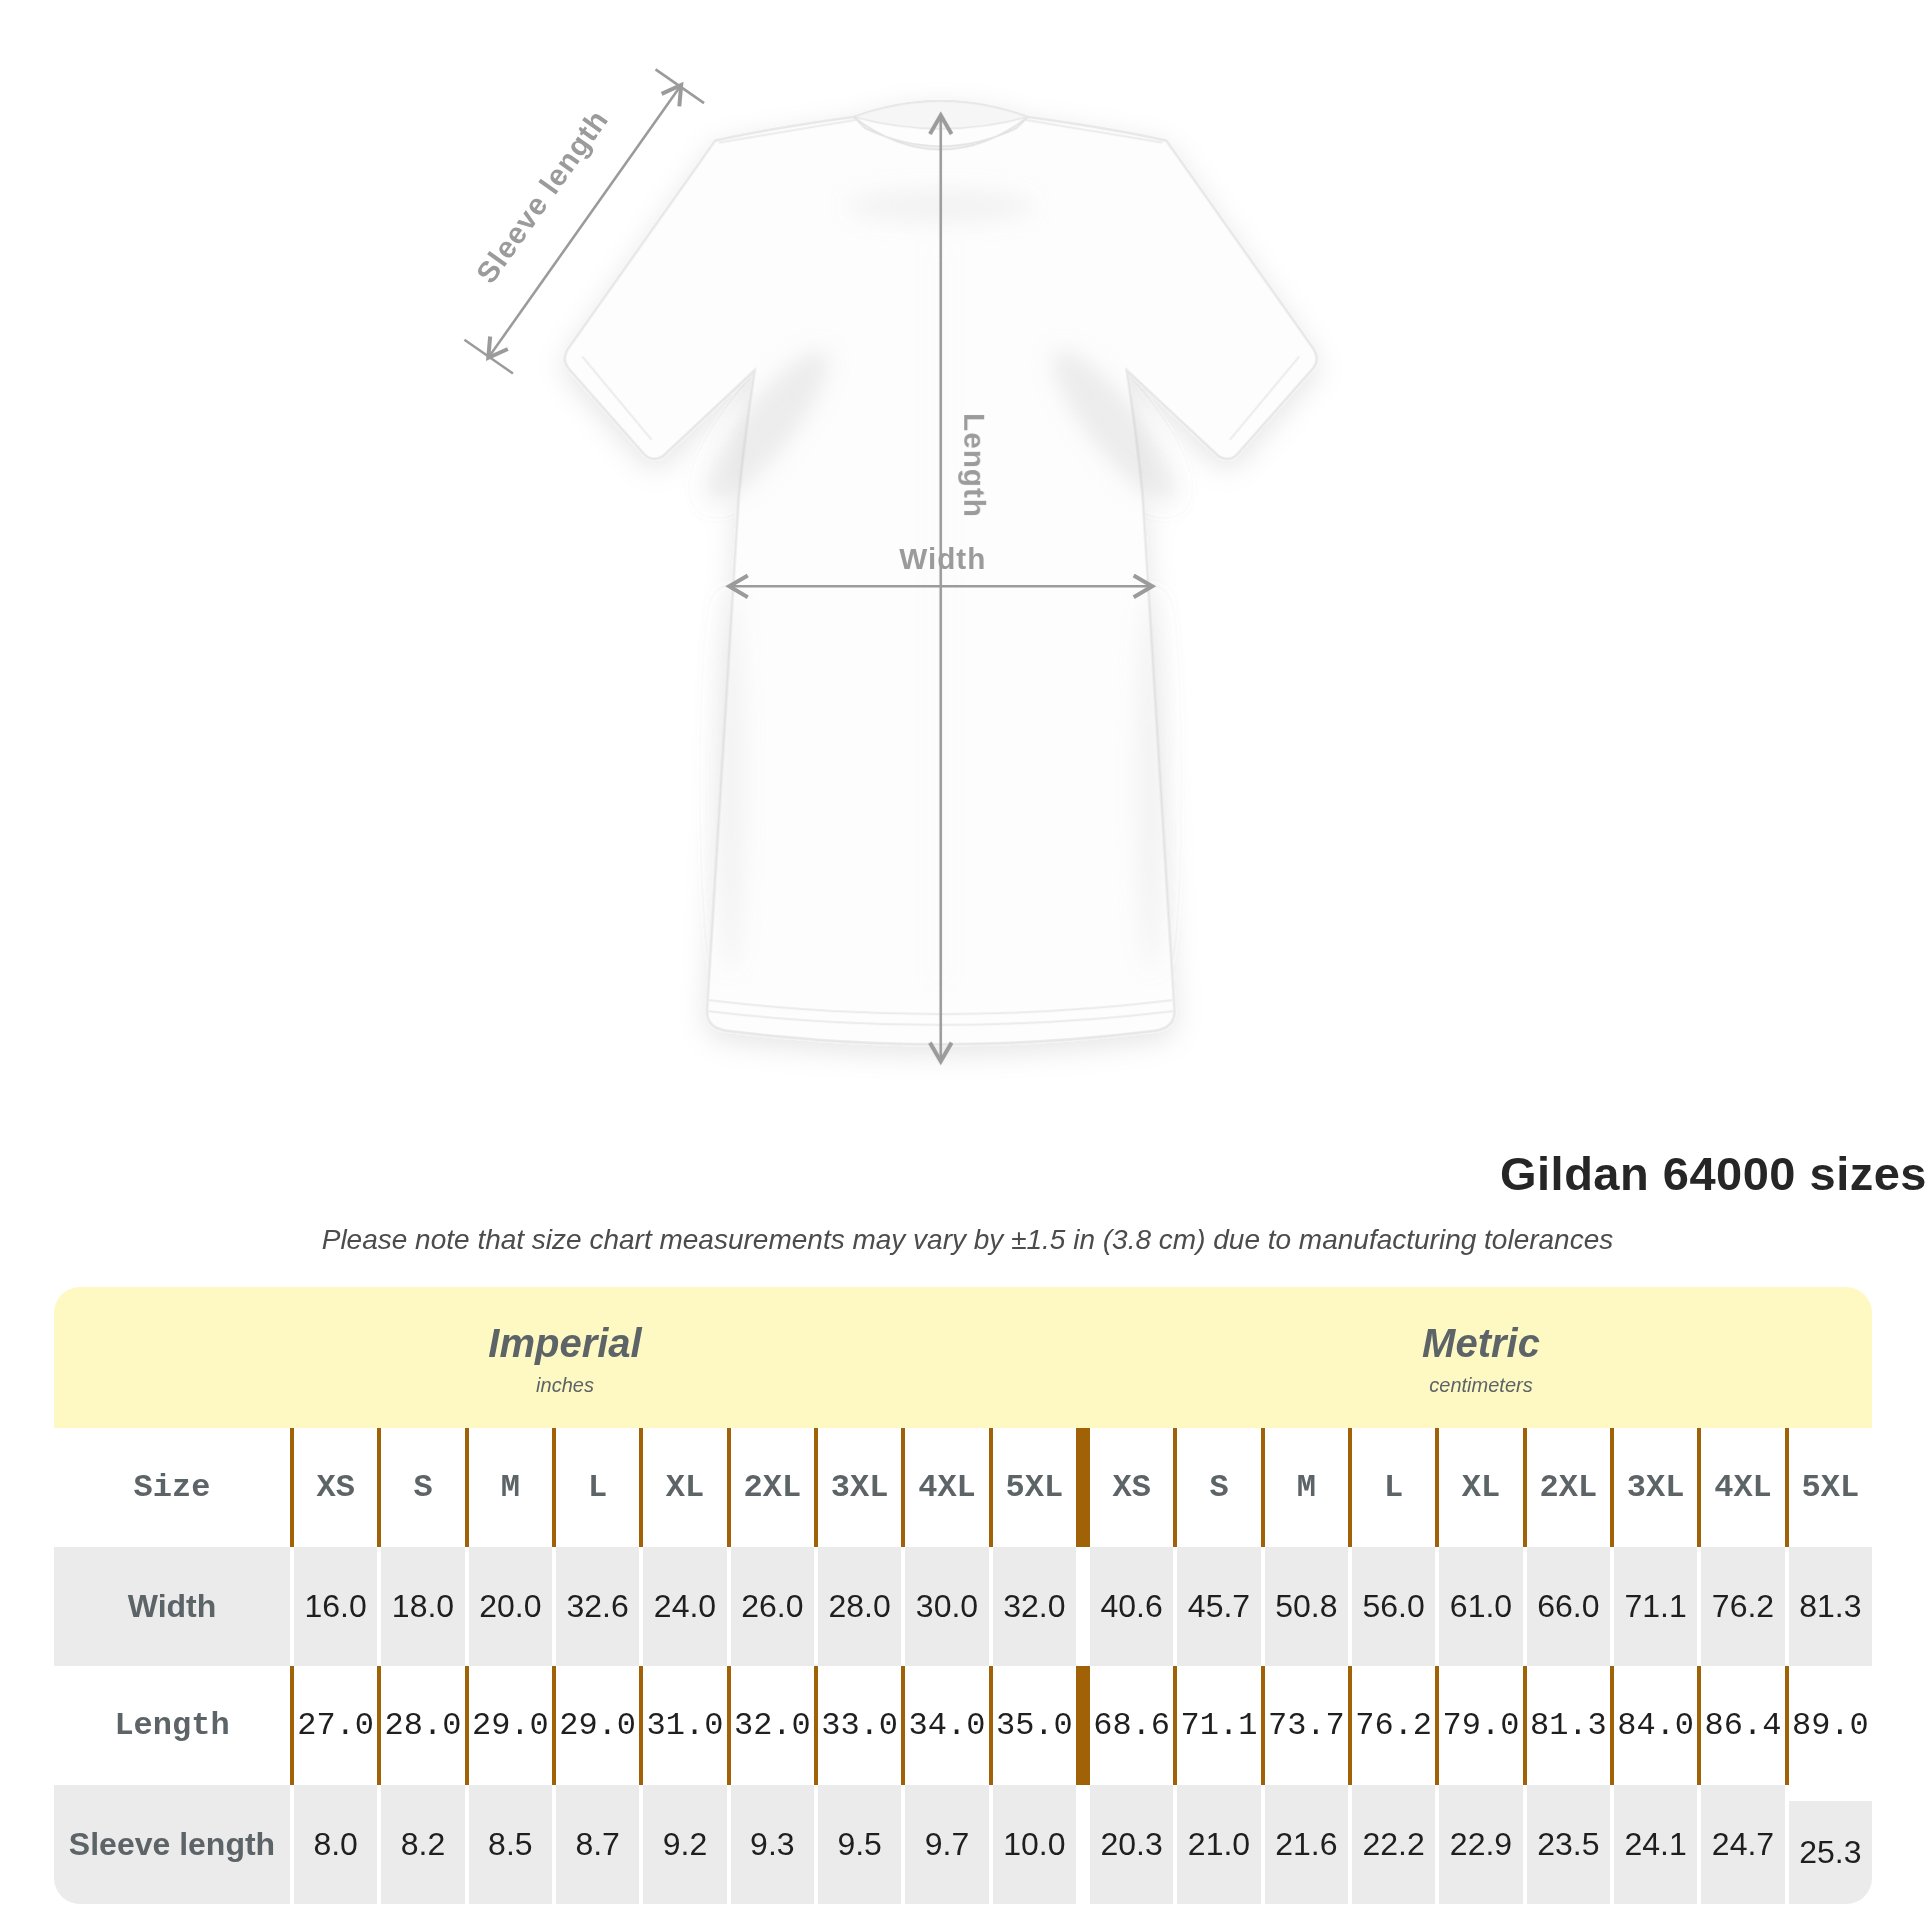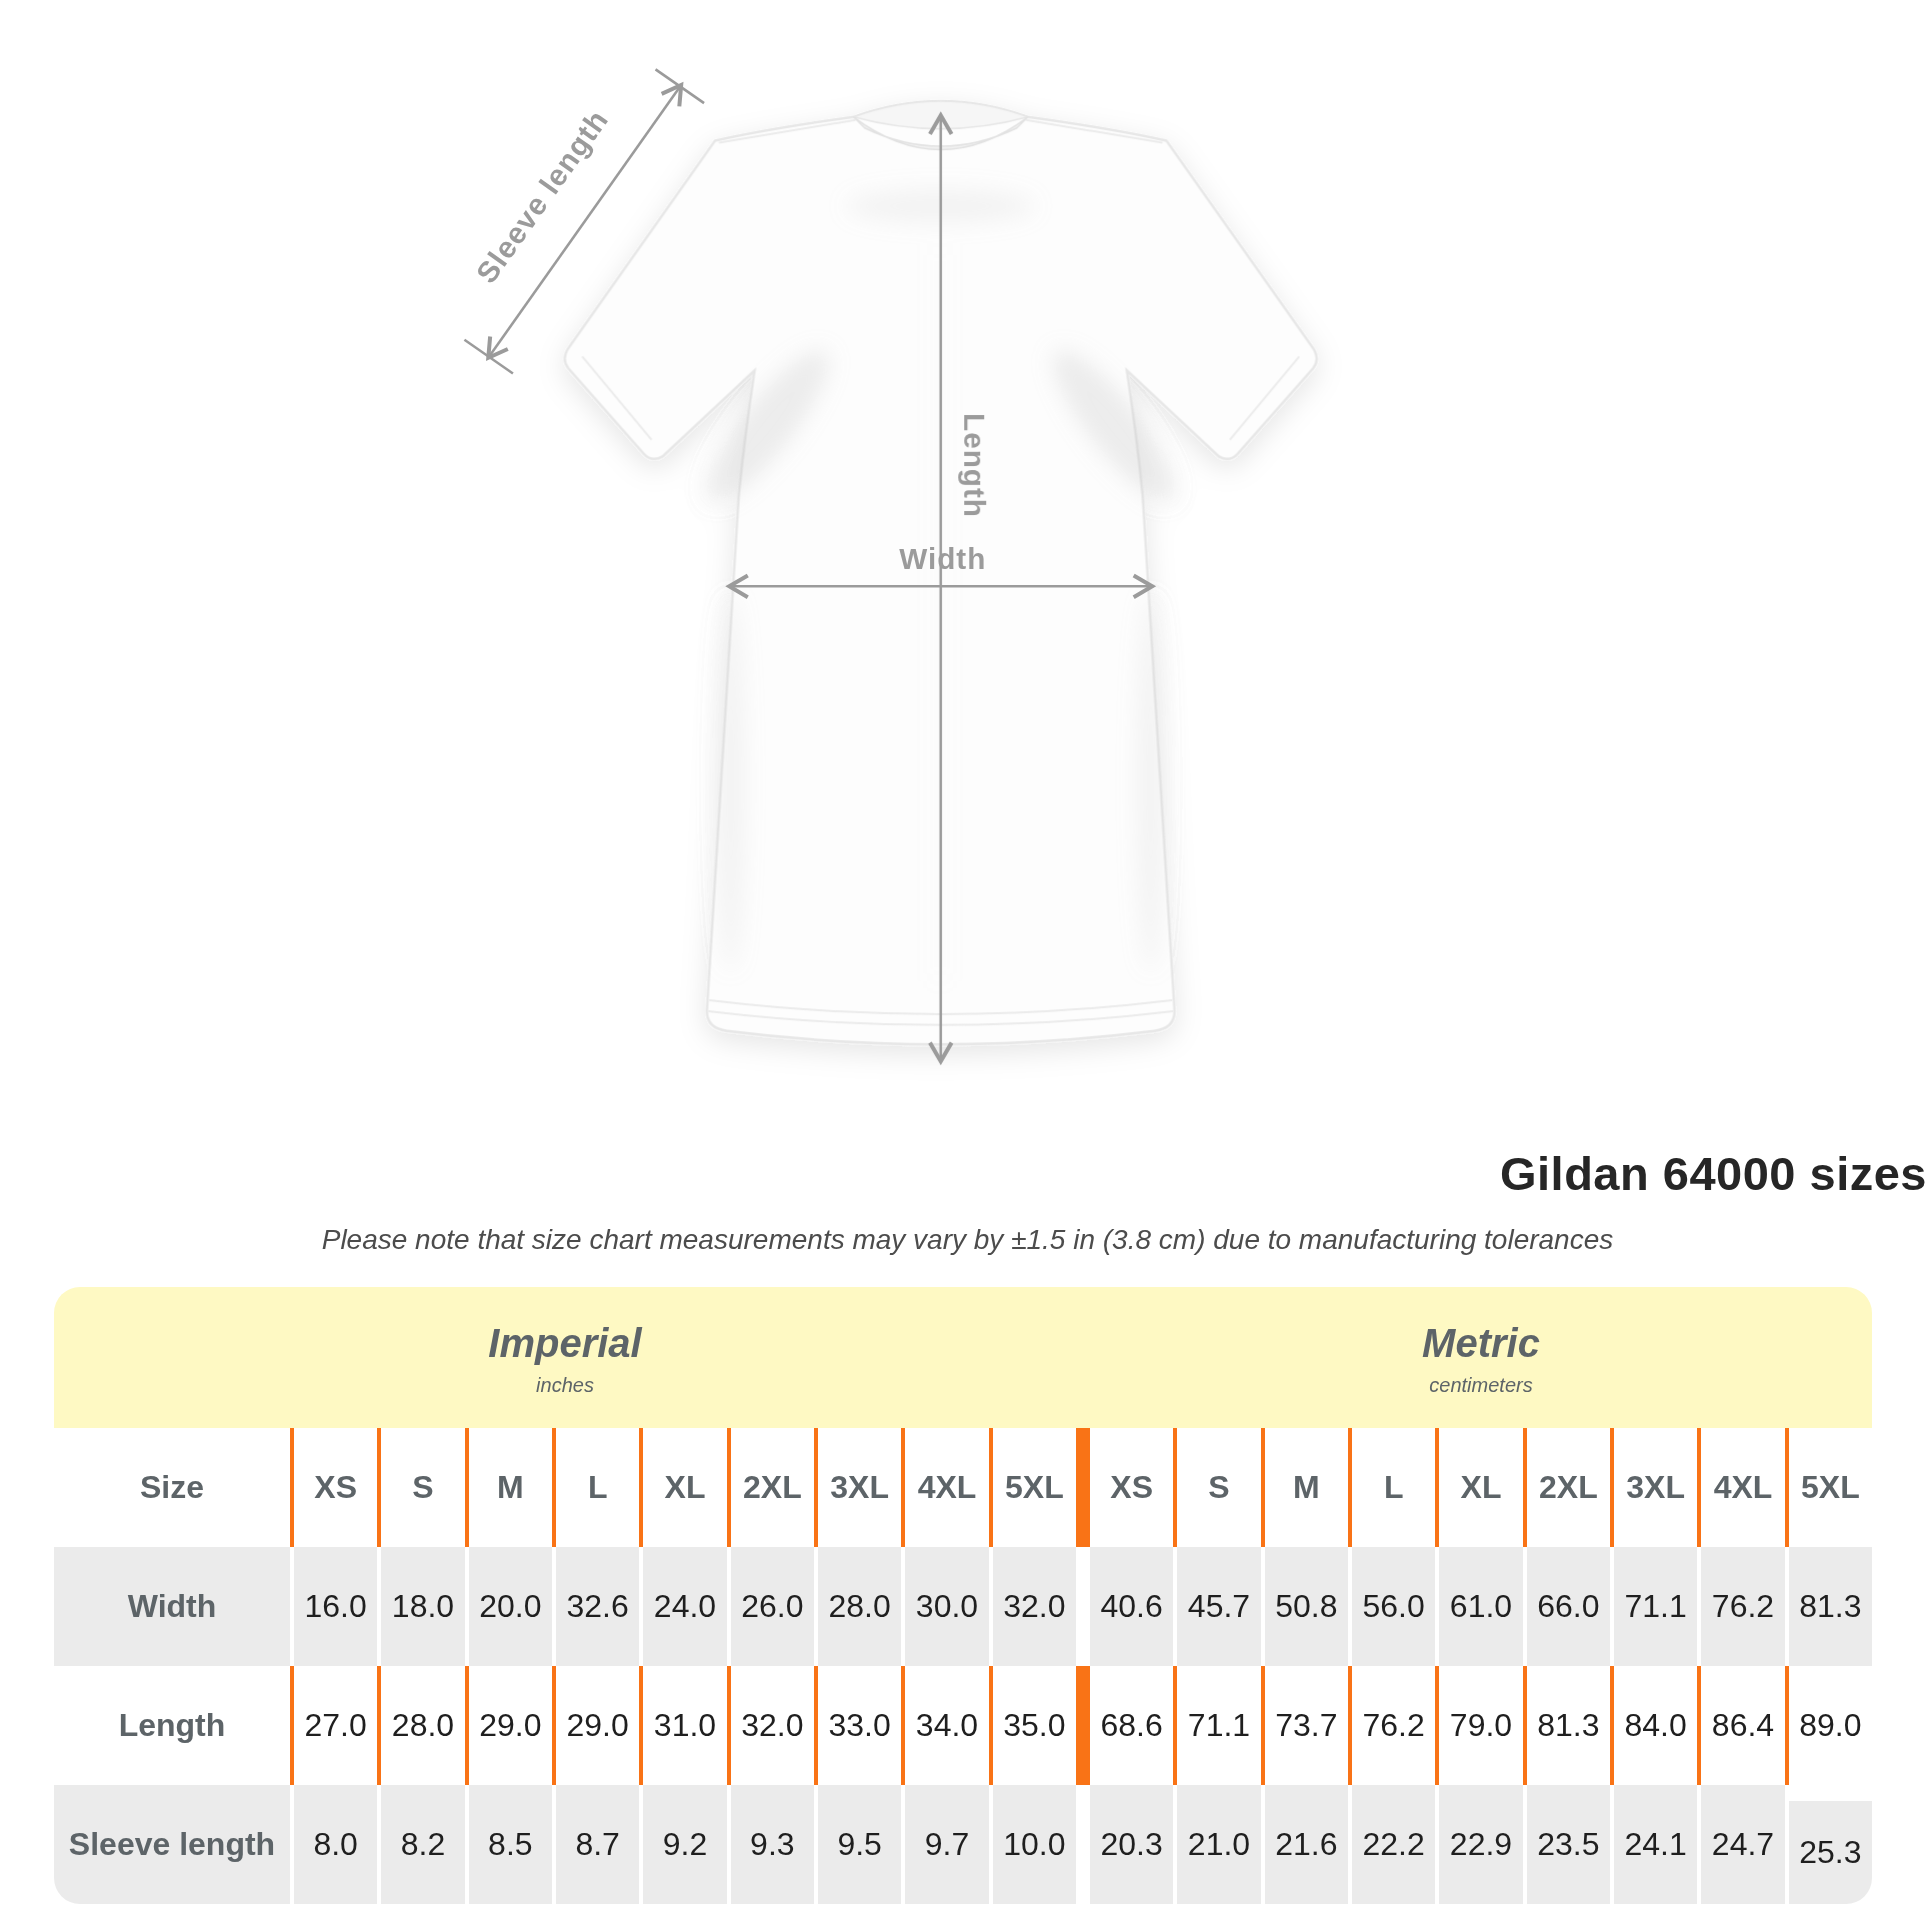--- a/index.html
+++ b/index.html
@@ -29,21 +29,21 @@
     gap:8px; padding-top:2px;
   }
   .sec-imperial { grid-column:1 / 11; }
   .sec-metric  { grid-column:12 / 21; }
   .sec .sec-name { font-size:40px; font-weight:bold; font-style:italic; color:#5d6468; }
   .sec .sec-unit { font-size:20px; font-style:italic; color:#5d6468; }
   .trow {
     display:grid; grid-template-columns:236px repeat(9,1fr) 6px repeat(9,1fr);
     column-gap:4px; height:119px;
   }
-  .trow.light { background:#f97316; }   
+  .trow.light { background:#a16207;font-family:Liberation Mono, monospace; }   
   .trow.shade { background:#ffffff; }   
   .cell {
     display:flex; align-items:center; justify-content:center;
     font-size:32px; color:#1f1f1f;
   }
   .trow.light .cell { background:#ffffff; }
   .trow.shade .cell { background:#ebebeb; }
   .cell.lbl, .cell.size { font-weight:bold; color:#5d6468; }
   .spacercol { background:transparent; }
   .trow:last-child .cell:first-child { border-bottom-left-radius:26px; }

